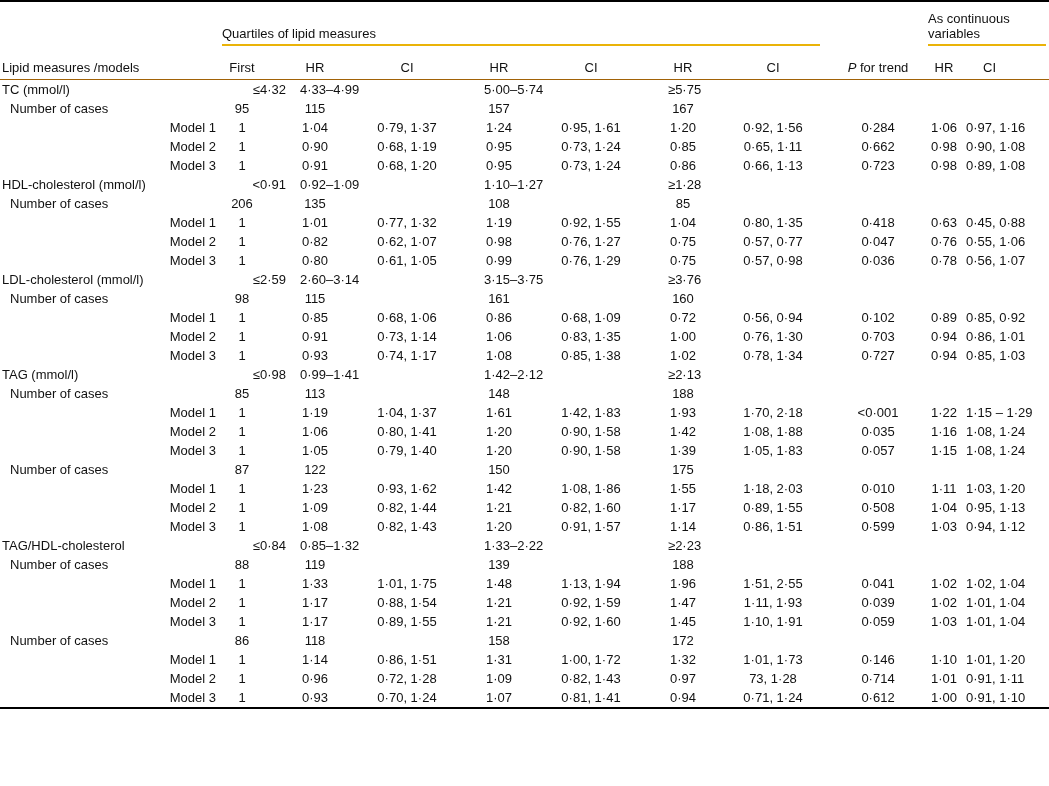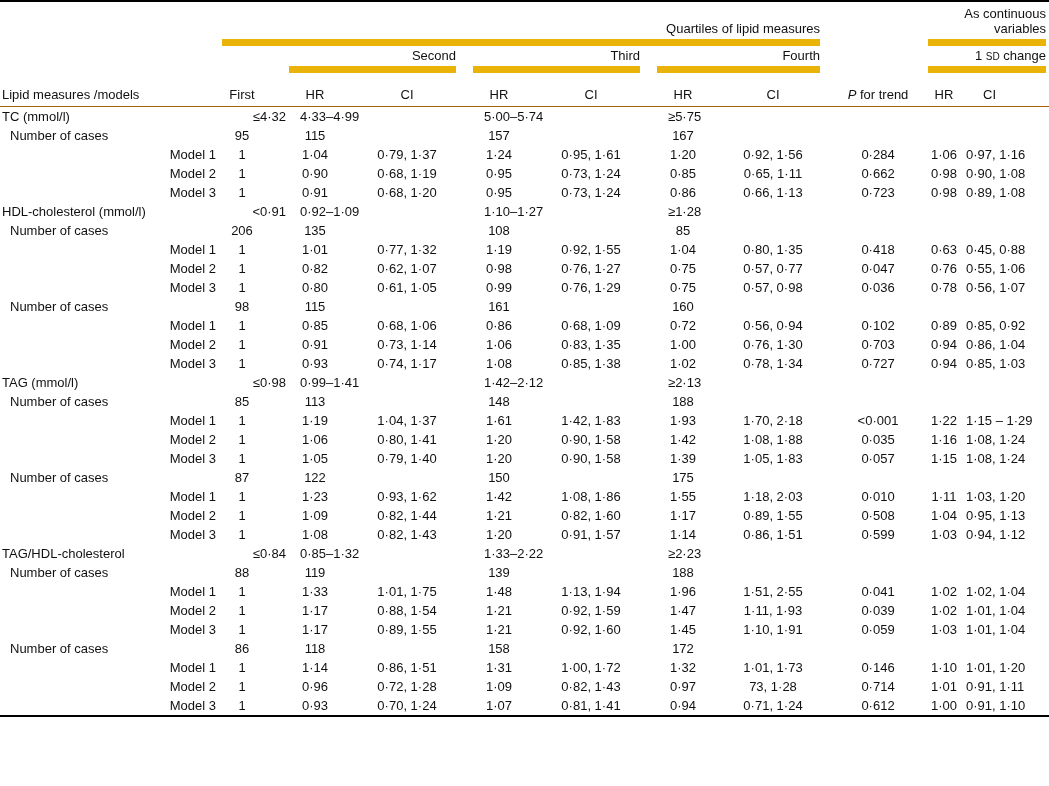--- a/index.html
+++ b/index.html
@@ -14,21 +14,21 @@
     border-top: 2px solid #000; border-bottom: 2px solid #000;
   }
   th, td {
     font-weight: normal; font-size: 13px; padding: 0;
     white-space: nowrap; overflow: visible;
   }
   thead th { vertical-align: bottom; text-align: center; }
   tr.spanner-row th { height: 44px; }
   tr.group-row th { height: 27px; }
   tr.cols-row th { height: 29px; padding-bottom: 4px; border-bottom: 1px solid #a16207; }
-  .u { border-bottom: 7px solid #eab308; padding-bottom: 3px; text-align: right; }
+  .u { border-bottom: 2px solid #eab308; padding-bottom: 3px; text-align: left; }
   .u.quart { margin: 15px 14px 0 6px; }
   .u.grp   { margin: 0 14px 0 3px; }
   .u.cont  { margin: 0 3px 0 6px; }
   .cont-title { white-space: normal; line-height: 15px; }
   .label-h { text-align: left; padding-left: 2px; }
   .sc { font-size: 10px; }
   .it { font-style: italic; }
   tbody td { text-align: center; line-height: 19px; height: 19px; }
   td.label { text-align: left; }
   td.label.measure { padding-left: 2px; }
@@ -61,37 +61,20 @@
       <tr class="spanner-row">
         <th></th>
         <th colspan="7">
           <div class="u quart">Quartiles of lipid measures</div>
         </th>
         <th></th>
         <th colspan="2">
           <div class="u cont cont-title">As continuous variables</div>
         </th>
       </tr>
-      <tr class="group-row">
-        <th></th>
-        <th></th>
-        <th colspan="2">
-          <div class="u grp">Second</div>
-        </th>
-        <th colspan="2">
-          <div class="u grp">Third</div>
-        </th>
-        <th colspan="2">
-          <div class="u grp">Fourth</div>
-        </th>
-        <th></th>
-        <th colspan="2">
-          <div class="u cont"><span>1 </span><span class="sc">SD</span><span> change</span></div>
-        </th>
-      </tr>
       <tr class="cols-row">
         <th class="label-h">Lipid measures /models</th>
         <th class="c-first">First</th>
         <th>HR</th>
         <th>CI</th>
         <th>HR</th>
         <th>CI</th>
         <th>HR</th>
         <th>CI</th>
         <th><span class="it">P</span><span> for trend</span></th>
@@ -218,20 +201,30 @@
           <td>0·61, 1·05</td>
           <td>0·99</td>
           <td>0·76, 1·29</td>
           <td>0·75</td>
           <td>0·57, 0·98</td>
           <td>0·036</td>
           <td>0·78</td>
           <td class="c-last">0·56, 1·07</td>
         </tr>
         <tr>
+          <td class="label measure">LDL-cholesterol (mmol/l)</td>
+          <td class="first-left">≤2·59</td>
+          <td class="range" colspan="2">2·60–3·14</td>
+          <td class="range" colspan="2">3·15–3·75</td>
+          <td class="range" colspan="2">≥3·76</td>
+          <td></td>
+          <td></td>
+          <td class="c-last"></td>
+        </tr>
+        <tr>
           <td class="label cases">Number of cases</td>
           <td class="c-first">98</td>
           <td>115</td>
           <td></td>
           <td>161</td>
           <td></td>
           <td>160</td>
           <td></td>
           <td></td>
           <td></td>
@@ -254,21 +247,21 @@
           <td class="label model">Model 2</td>
           <td class="c-first">1</td>
           <td>0·91</td>
           <td>0·73, 1·14</td>
           <td>1·06</td>
           <td>0·83, 1·35</td>
           <td>1·00</td>
           <td>0·76, 1·30</td>
           <td>0·703</td>
           <td>0·94</td>
-          <td class="c-last">0·86, 1·04</td>
+          <td class="c-last">0·86, 1·01</td>
         </tr>
         <tr>
           <td class="label model">Model 3</td>
           <td class="c-first">1</td>
           <td>0·93</td>
           <td>0·74, 1·17</td>
           <td>1·08</td>
           <td>0·85, 1·38</td>
           <td>1·02</td>
           <td>0·78, 1·34</td>

